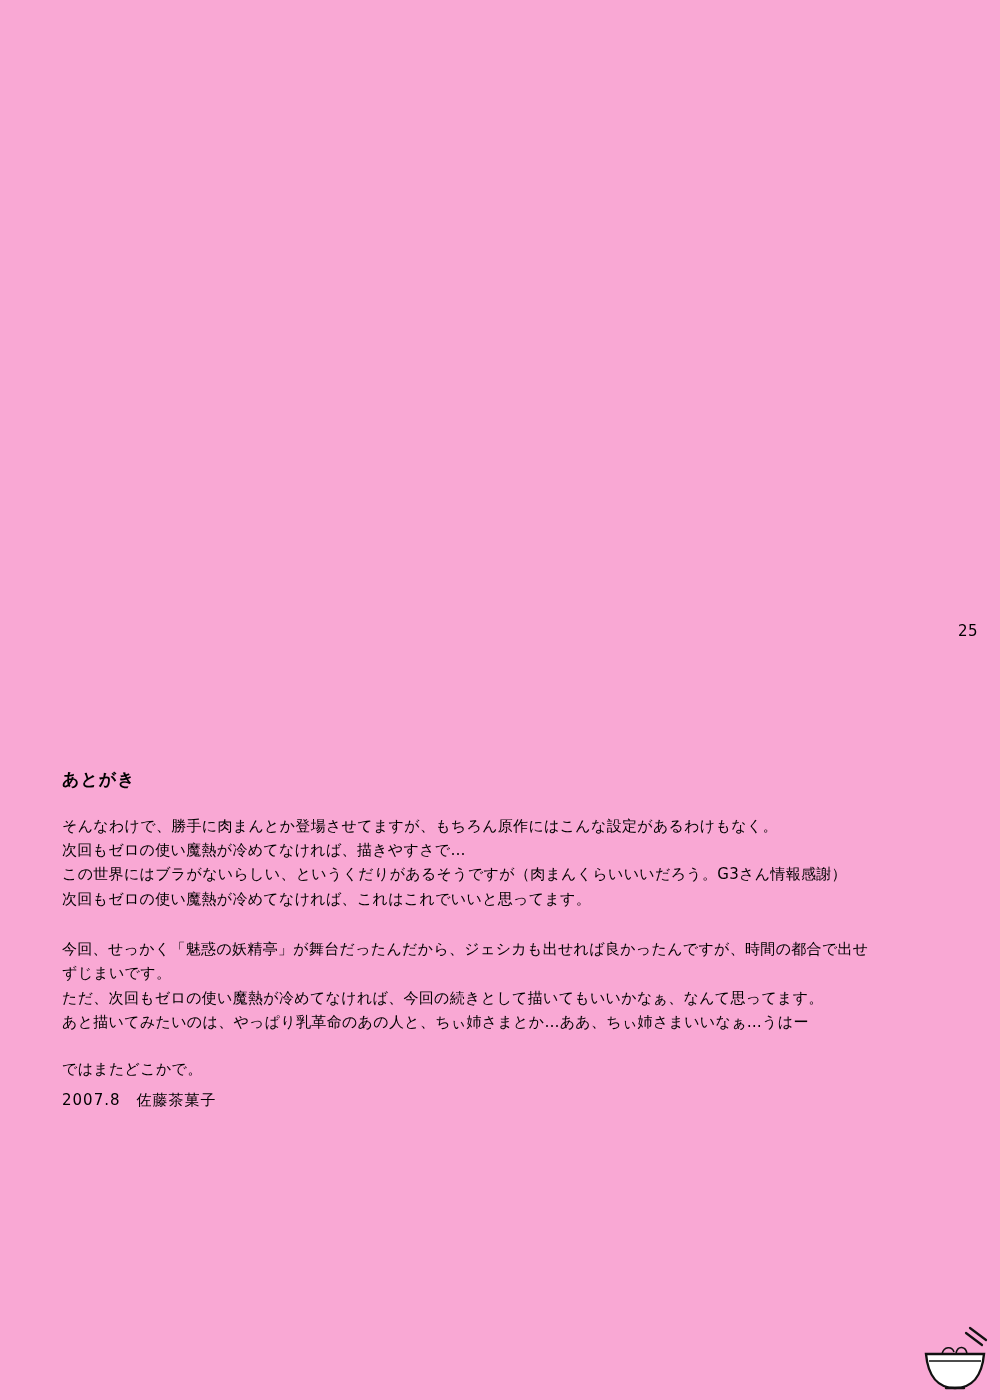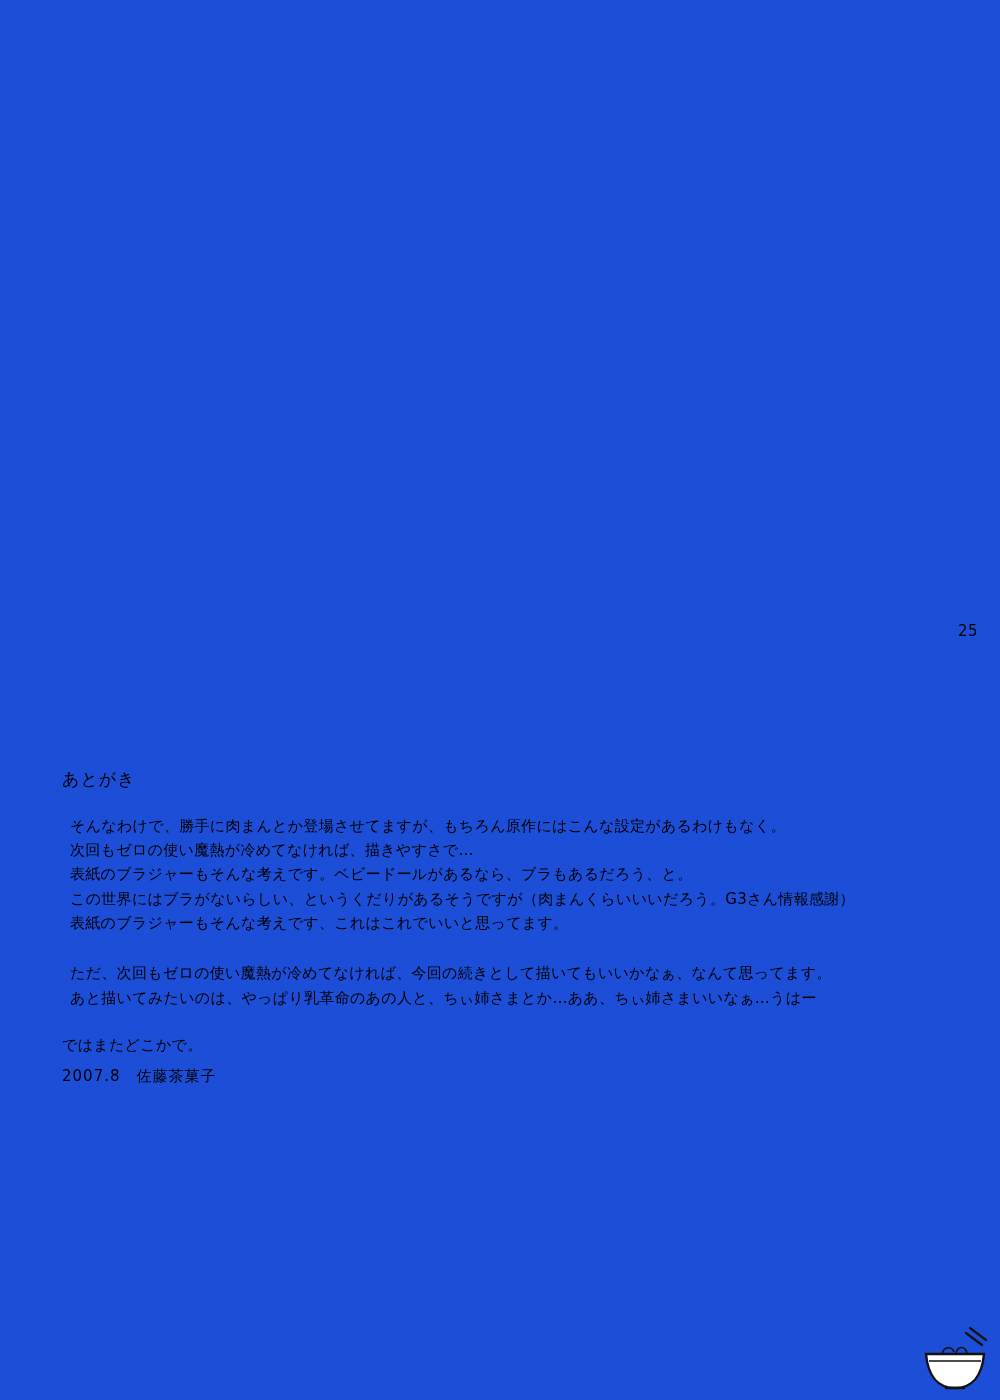--- a/index.html
+++ b/index.html
@@ -4,21 +4,21 @@
 <style>
   html, body {
     margin: 0;
     padding: 0;
     background: #ffffff;
   }
   .page {
     position: relative;
     width: 1000px;
     height: 1400px;
-    background: #1d4ed8;
+    background: #f9a8d4;
     overflow: hidden;
     font-family: "DejaVu Sans", sans-serif;
     color: #000000;
   }
   .page-number {
     position: absolute;
     right: 22px;
     top: 622px;
     font-size: 15px;
     letter-spacing: 0.5px;
@@ -28,30 +28,30 @@
     position: absolute;
     left: 62px;
     top: 768px;
     width: 810px;
   }
   .afterword-heading {
     font-size: 17px;
     line-height: 1.4;
     margin: 0 0 22px 0;
     letter-spacing: 1px;
+    font-weight: bold;
   }
   .para {
     font-size: 15px;
     line-height: 1.62;
     margin: 0 0 0 0;
     letter-spacing: 0.3px;
   }
   .para-block {
     margin-bottom: 26px;
-    margin-left: 8px;
   }
   .sign {
     font-size: 15px;
     letter-spacing: 1px;
     margin-top: 12px;
   }
   .closing {
     font-size: 15px;
     letter-spacing: 0.3px;
     margin-top: 1px;
@@ -72,26 +72,26 @@
 
   <div class="page-number">25</div>
 
   <div class="afterword">
 
     <div class="afterword-heading">あとがき</div>
 
     <div class="para-block">
       <div class="para">そんなわけで、勝手に肉まんとか登場させてますが、もちろん原作にはこんな設定があるわけもなく。</div>
       <div class="para">次回もゼロの使い魔熱が冷めてなければ、描きやすさで…</div>
-      <div class="para">表紙のブラジャーもそんな考えです。ベビードールがあるなら、ブラもあるだろう、と。</div>
       <div class="para">この世界にはブラがないらしい、というくだりがあるそうですが（肉まんくらいいいだろう。G3さん情報感謝）</div>
-      <div class="para">表紙のブラジャーもそんな考えです、これはこれでいいと思ってます。</div>
+      <div class="para">次回もゼロの使い魔熱が冷めてなければ、これはこれでいいと思ってます。</div>
     </div>
 
     <div class="para-block">
+      <div class="para">今回、せっかく「魅惑の妖精亭」が舞台だったんだから、ジェシカも出せれば良かったんですが、時間の都合で出せずじまいです。</div>
       <div class="para">ただ、次回もゼロの使い魔熱が冷めてなければ、今回の続きとして描いてもいいかなぁ、なんて思ってます。</div>
       <div class="para">あと描いてみたいのは、やっぱり乳革命のあの人と、ちぃ姉さまとか…ああ、ちぃ姉さまいいなぁ…うはー</div>
     </div>
 
     <div class="closing">ではまたどこかで。</div>
 
     <div class="sign">2007.8　佐藤茶菓子</div>
 
   </div>
 

